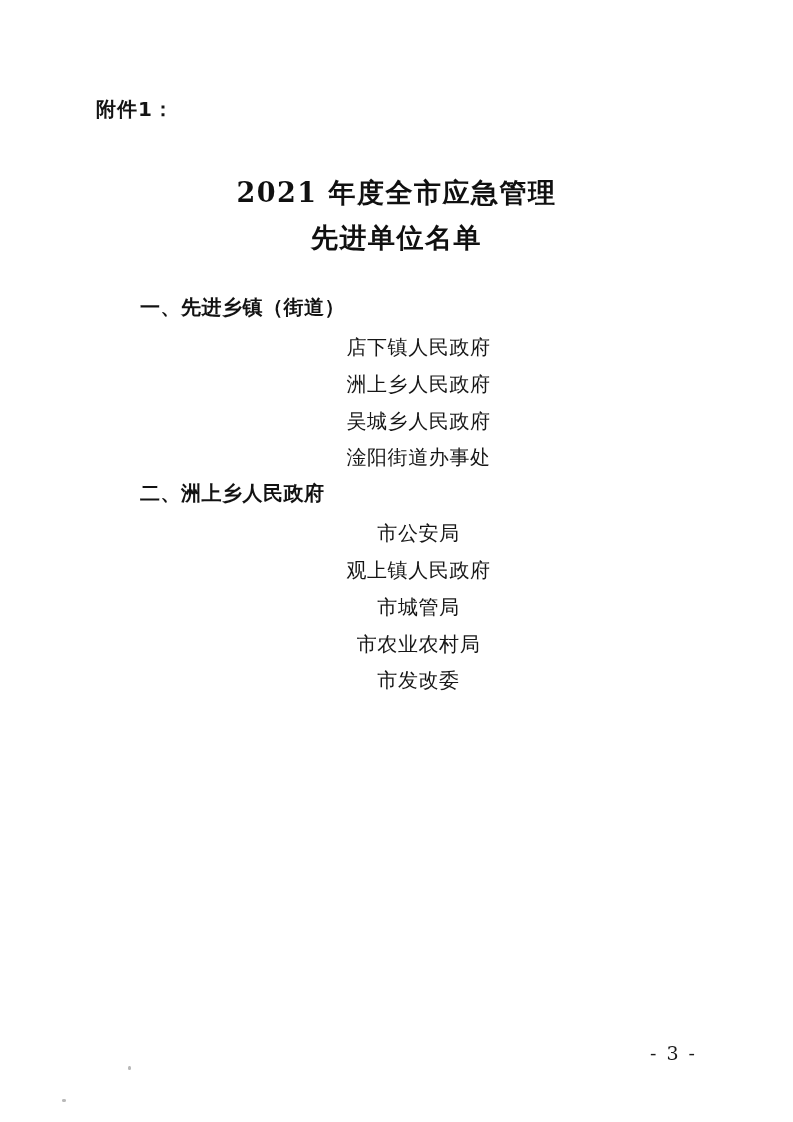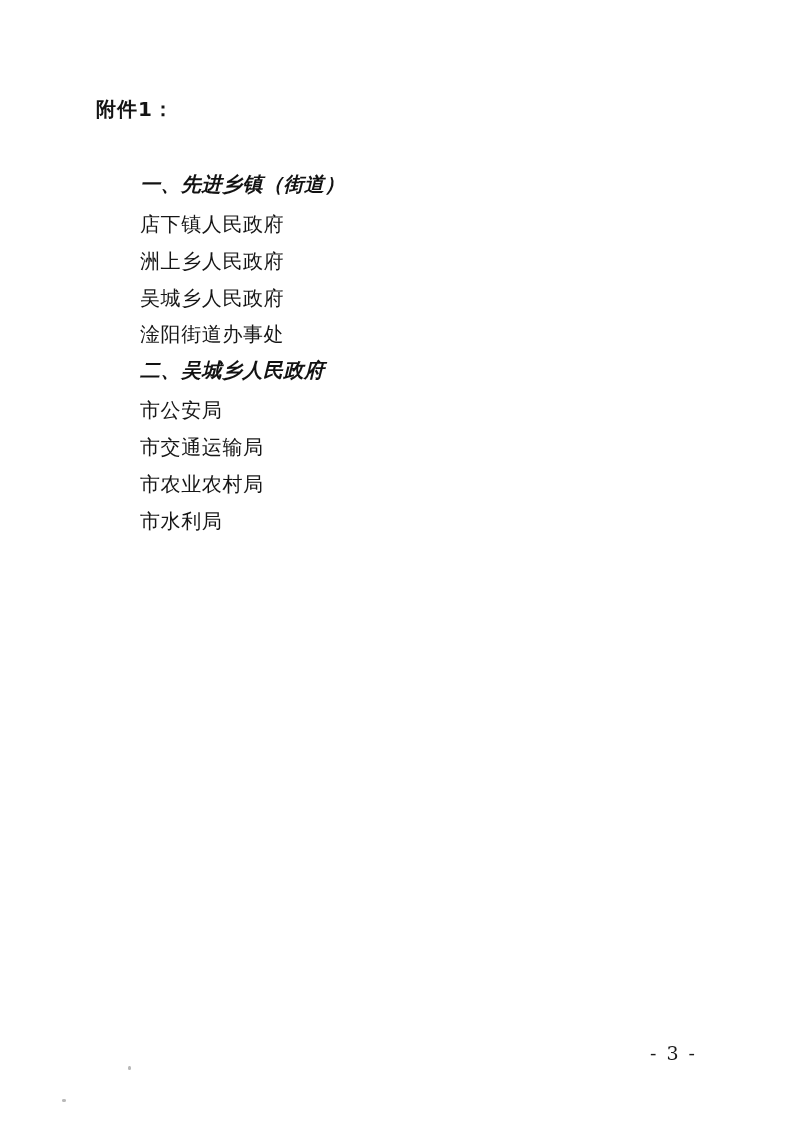--- a/index.html
+++ b/index.html
@@ -44,26 +44,26 @@
     display: block;
   }
   .section-heading {
     font-family: "DejaVu Sans", "Liberation Sans", sans-serif;
     font-size: 20px;
     font-weight: 700;
     letter-spacing: 0.5px;
     color: #121212;
     margin: 0 0 8px 0;
     padding-left: 44px;
-    font-style: italic;
   }
   .entry-list {
     list-style: none;
     margin: 0 0 4px 0;
     padding: 0;
+    text-align: center;
   }
   .entry-list li {
     font-family: "DejaVu Serif", "Liberation Serif", serif;
     font-size: 20px;
     line-height: 1.84;
     letter-spacing: 0.6px;
     color: #161616;
     padding-left: 44px;
   }
   .section + .section {
@@ -88,38 +88,43 @@
   .speck.s1 { left: 128px; bottom: 52px; }
   .speck.s2 { left: 62px;  bottom: 20px; width: 4px; height: 3px;}
 </style>
 </head>
 <body>
 
 <div class="page">
 
   <div class="attachment-label">附件1：</div>
 
+  <div class="doc-title">
+    <span class="line">2021 年度全市应急管理</span>
+    <span class="line">先进单位名单</span>
+  </div>
 
   <div class="section">
     <div class="section-heading">一、先进乡镇（街道）</div>
     <ul class="entry-list">
       <li>店下镇人民政府</li>
       <li>洲上乡人民政府</li>
       <li>吴城乡人民政府</li>
       <li>淦阳街道办事处</li>
     </ul>
   </div>
 
   <div class="section">
-    <div class="section-heading">二、吴城乡人民政府</div>
+    <div class="section-heading">二、洲上乡人民政府</div>
     <ul class="entry-list">
       <li>市公安局</li>
-      <li>市交通运输局</li>
+      <li>观上镇人民政府</li>
+      <li>市城管局</li>
       <li>市农业农村局</li>
-      <li>市水利局</li>
+      <li>市发改委</li>
     </ul>
   </div>
 
   <div class="speck s1"></div>
   <div class="speck s2"></div>
 
   <div class="page-number">- 3 -</div>
 </div>
 
 </body></html>

